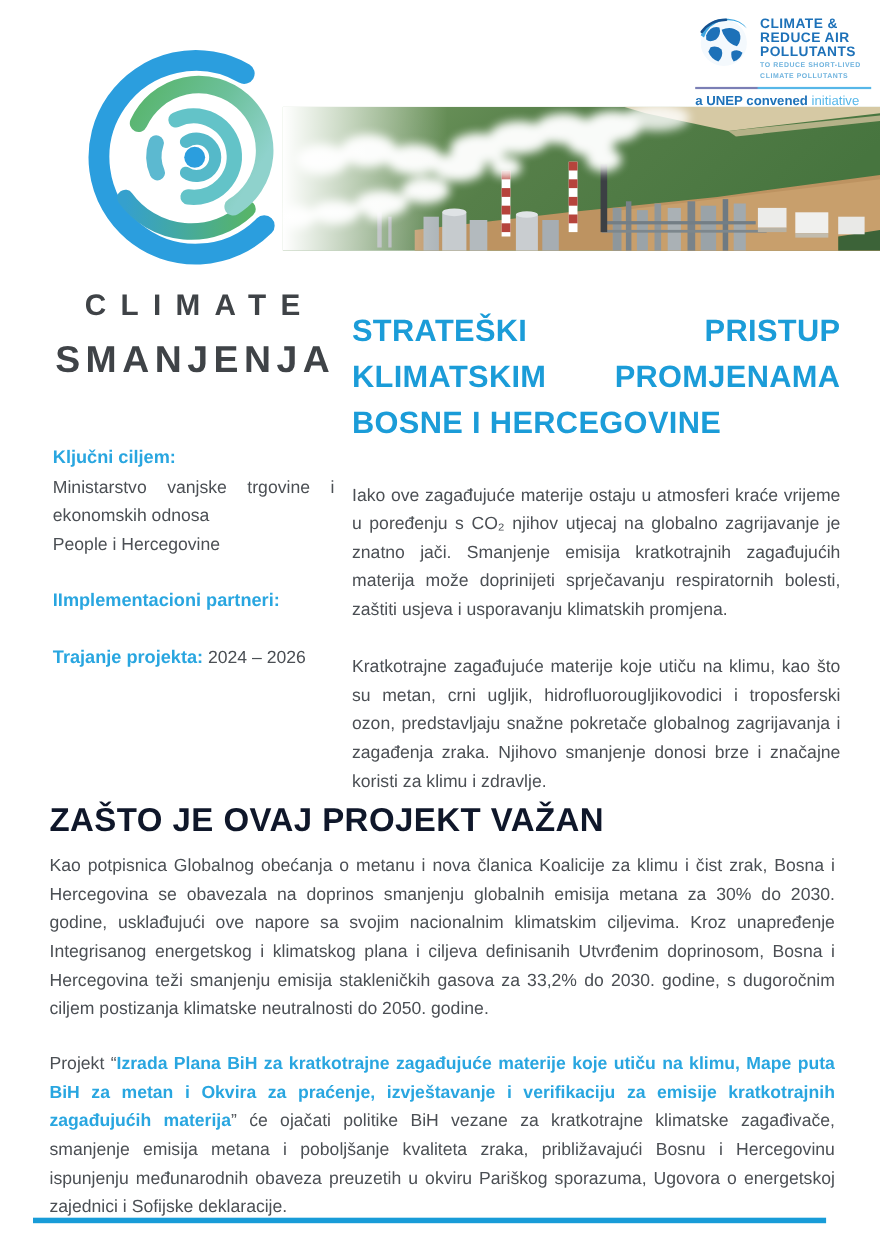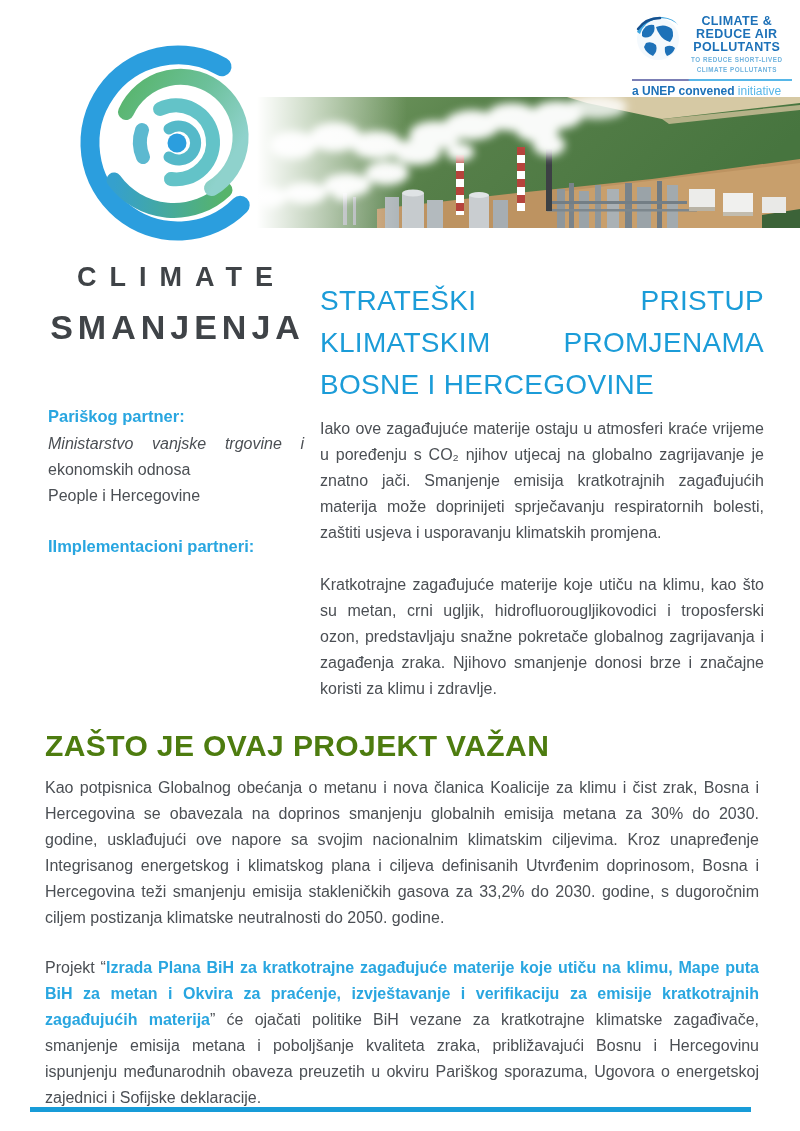--- a/index.html
+++ b/index.html
@@ -4,21 +4,21 @@
 <style>
   html,body{margin:0;padding:0;background:#ffffff;}
   .page{
     position:relative;width:800px;height:1131px;background:#ffffff;overflow:hidden;
     font-family:"Liberation Sans",sans-serif;color:#4b4f54;
   }
   
   .ccac{position:absolute;left:632px;top:10px;width:160px;}
   .ccac-row{display:flex;align-items:flex-start;}
   .ccac-globe{width:52px;height:52px;flex:0 0 auto;margin-right:7px;}
-  .ccac-text{padding-top:5px;text-align:center;}
+  .ccac-text{padding-top:5px;}
   .ccac-main{font-weight:bold;color:#1d71b8;font-size:12.5px;line-height:13px;letter-spacing:.4px;}
   .ccac-sub{color:#6fb3de;font-size:6.3px;font-weight:bold;letter-spacing:.5px;line-height:7.5px;margin-top:2px;}
   .ccac-divider{height:2px;margin:6px 0 3px 0;background:linear-gradient(90deg,#7b7fb5 0%,#7b7fb5 35%,#57b7e8 36%,#57b7e8 100%);}
   .ccac-tagline{font-size:12px;}
   .ccac-tagline .bold{color:#1d71b8;font-weight:bold;}
   .ccac-tagline .light{color:#57b7e8;}
   
   .hero{position:absolute;left:257px;top:97px;width:543px;height:131px;}
   .hero svg{display:block;width:100%;height:100%;}
   
@@ -26,35 +26,35 @@
   .brand-arcs{width:205px;height:228px;margin:0 auto;display:block;}
   .wordmark{margin-top:4px;color:#3f4347;font-weight:bold;}
   .wm-1{font-size:27px;letter-spacing:13px;margin-left:13px;}
   .wm-2{font-size:34px;letter-spacing:5px;margin-left:5px;margin-top:15px;}
   .wm-3{font-size:27px;letter-spacing:12px;margin-left:12px;margin-top:7px;}
   
   .sidebar{position:absolute;left:48px;top:403px;width:256px;font-size:16px;line-height:26px;}
   .side-label{color:#29a6e0;font-weight:bold;font-size:16.5px;margin:0 0 2px 0;}
   .kp-lines{margin-bottom:24px;}
   .kp-line{white-space:nowrap;}
-  .kp-line.justified{text-align:justify;text-align-last:justify;white-space:normal;font-style:italic;}
+  .kp-line.justified{text-align:justify;text-align-last:justify;white-space:normal;}
   .sidebar ul{margin:4px 0 0 0;padding-left:24px;}
   .sidebar li{margin-bottom:3px;line-height:24px;}
   .duration{margin-top:26px;}
   .duration .side-label{display:inline;}
   
   .main-col{position:absolute;left:320px;top:280px;width:444px;}
   .main-title{
-    color:#1b9cd8;font-weight:normal;font-size:28px;line-height:42px;
-    text-align:justify;text-justify:inter-word;margin:0 0 10px 0;letter-spacing:.3px;
+    color:#1b9cd8;font-weight:bold;font-size:28px;line-height:42px;
+    text-align:justify;text-justify:inter-word;margin:0 0 32px 0;letter-spacing:.3px;
   }
   .body-p{font-size:16px;line-height:26px;text-align:justify;color:#4b4f54;margin:0 0 26px 0;}
   
   .why{position:absolute;left:45px;top:729px;width:714px;}
-  .why-heading{color:#4d7c0f;font-weight:bold;font-size:30px;letter-spacing:.4px;margin:0 0 12px 0;}
+  .why-heading{color:#0f172a;font-weight:bold;font-size:30px;letter-spacing:.4px;margin:0 0 12px 0;}
   .why .body-p{margin-bottom:24px;}
   .highlight{color:#29a6e0;font-weight:bold;}
   
   .bottom-rule{position:absolute;left:30px;top:1107px;width:721px;height:5px;background:#189cd8;}
 </style>
 </head>
 <body>
 
 <div class="page">
 
@@ -199,27 +199,28 @@
 
       <circle cx="104" cy="113" r="9.5" fill="#2b9ede"></circle>
     </svg>
     <div class="wordmark">
       <div class="wm-1">CLIMATE</div>
       <div class="wm-2">SMANJENJA</div>
     </div>
   </div>
 
   <aside class="sidebar">
-    <div class="side-label">Pariškog partner:</div>
+    <div class="side-label">Ključni ciljem:</div>
     <div class="kp-lines">
       <div class="kp-line justified">Ministarstvo vanjske trgovine i</div>
       <div class="kp-line">ekonomskih odnosa</div>
       <div class="kp-line">People i Hercegovine</div>
     </div>
     <div class="side-label">IImplementacioni partneri:</div>
+    <div class="duration"><span class="side-label">Trajanje projekta:</span><span> 2024 – 2026</span></div>
   </aside>
 
   <section class="main-col">
     <h1 class="main-title">STRATEŠKI PRISTUP KLIMATSKIM PROMJENAMA BOSNE I HERCEGOVINE</h1>
     <p class="body-p">Iako ove zagađujuće materije ostaju u atmosferi kraće vrijeme u poređenju s CO₂ njihov utjecaj na globalno zagrijavanje je znatno jači. Smanjenje emisija kratkotrajnih zagađujućih materija može doprinijeti sprječavanju respiratornih bolesti, zaštiti usjeva i usporavanju klimatskih promjena.</p>
     <p class="body-p">Kratkotrajne zagađujuće materije koje utiču na klimu, kao što su metan, crni ugljik, hidrofluorougljikovodici i troposferski ozon, predstavljaju snažne pokretače globalnog zagrijavanja i zagađenja zraka. Njihovo smanjenje donosi brze i značajne koristi za klimu i zdravlje.</p>
   </section>
 
   <section class="why">
     <h2 class="why-heading">ZAŠTO JE OVAJ PROJEKT VAŽAN</h2>

